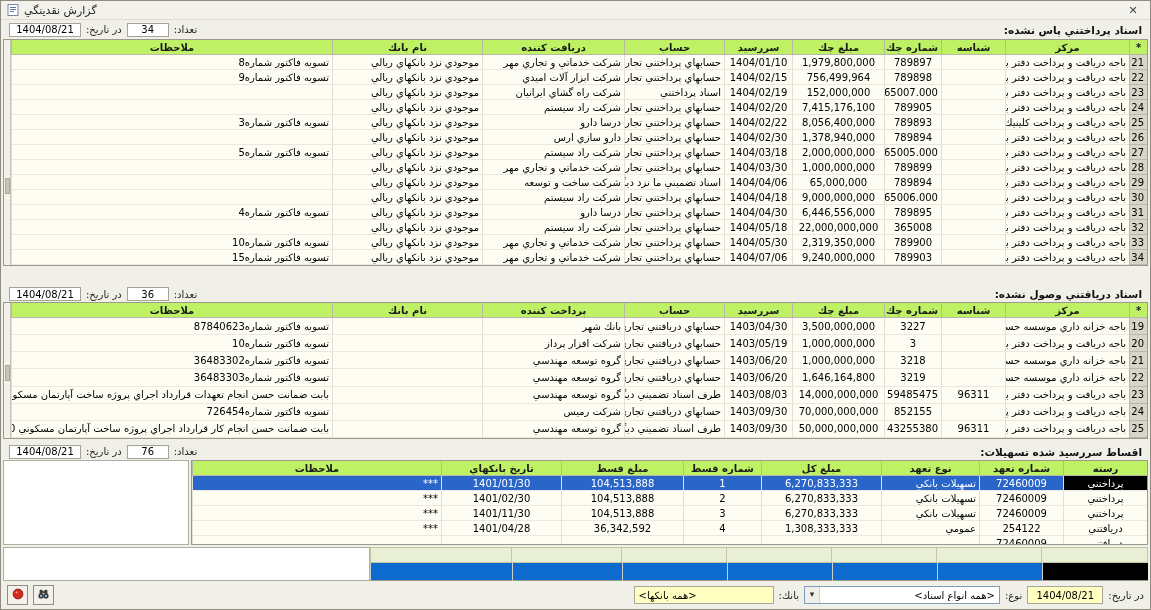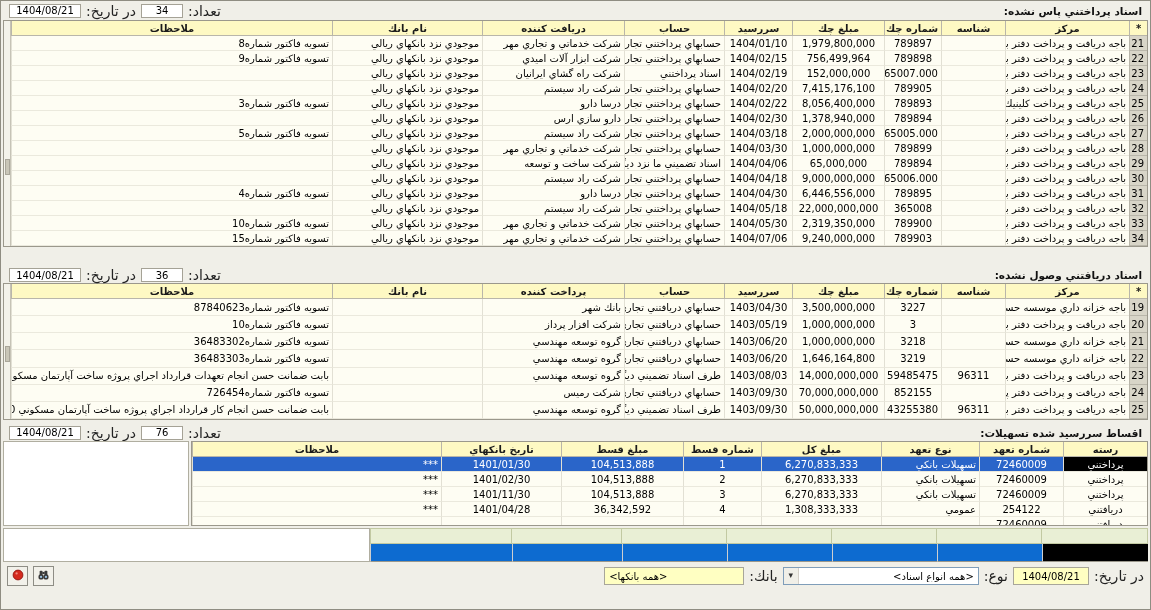--- a/index.html
+++ b/index.html
@@ -12,32 +12,32 @@
               background:#f2f1eb; border-bottom:1px solid #dddbd0; }
   .titlebar .title { font-size:11px; color:#222; }
   .tb-spacer { flex:1; }
   .close-btn { font-size:11px; color:#444; width:22px; text-align:center; cursor:default; }
 
   
   .sec-header { display:flex; align-items:center; padding:0 8px; gap:5px; }
   .sec-header.h1 { height:19px; } .sec-header.h2 { height:16px; } .sec-header.h3 { height:17px; }
   .sec-title { font-size:10.5px; font-weight:bold; color:#111; }
   .spacer { flex:1; }
-  .lbl { font-size:14px; color:#222; }
+  .lbl { font-size:10px; color:#222; }
   .box { background:#fff; border:1px solid #a5a296; height:14px; font-size:10px; display:flex;
          align-items:center; justify-content:center; direction:ltr; }
   .count-box { width:42px; }
   .date-box  { width:72px; }
 
   
   .grid { display:flex; direction:rtl; border:1px solid #9b988c; background:#fefdf3; margin:0 2px; overflow:hidden; }
   .grid table { border-collapse:separate; border-spacing:0; table-layout:fixed; direction:rtl; background:#fefdf3; }
   .grid th, .grid td { height:15px; line-height:13px; padding:0 3px; font-size:10px; overflow:hidden;
                        white-space:nowrap; border-left:1px solid #e2e0d4; border-bottom:1px solid #ebe9dd; color:#000; }
-  .grid th { background:#fef9c3; font-weight:bold; text-align:center;
+  .grid th { background:#bef264; font-weight:bold; text-align:center;
              border-left:1px solid #b9b6aa; border-bottom:1px solid #b9b6aa; color:#1a1a1a; }
   .grid td.rownum { background:#d8d5c8; border-left:1px solid #b9b6aa; border-bottom:1px solid #b9b6aa; }
   .c { text-align:center; }
   .r { text-align:right; }
   .g1 { height:227px; } .g2 { height:137px; }
   .vscroll { width:9px; background:#f3f2ea; border-right:1px solid #c6c3b6; position:relative; }
   .vscroll .thumb { position:absolute; left:1px; width:5px; height:16px; background:#c9c6b8; border:1px solid #a9a69a; }
   .g1 .thumb { top:138px; } .g2 .thumb { top:62px; }
 
   .vgap20 { height:20px; } .vgap4 { height:4px; }
@@ -75,20 +75,33 @@
   .combo-arrow { width:15px; text-align:center; color:#333; border-right:1px solid #d4d0c8; background:#f0efe8;
                  height:16px; line-height:15px; font-size:9px; }
   .tool-btn { width:21px; height:20px; background:#f2f1ea; border:1px solid #8e8d85; display:flex;
               align-items:center; justify-content:center; }
 </style>
 </head>
 <body>
 
 <div class="window">
 
+  <div class="titlebar">
+    <span class="app-icon">
+      <svg width="12" height="12" viewBox="0 0 12 12">
+          <rect x="1" y="0.5" width="10" height="11" fill="#fff" stroke="#7a8aa0"></rect>
+          <rect x="3" y="3" width="6" height="1" fill="#5577aa"></rect>
+          <rect x="3" y="5" width="6" height="1" fill="#5577aa"></rect>
+          <rect x="3" y="7" width="4" height="1" fill="#5577aa"></rect>
+        </svg>
+    </span>
+    <span class="title">گزارش نقدينگي</span>
+    <span class="tb-spacer"></span>
+    <span class="close-btn">✕</span>
+  </div>
 
   <div class="sec-header h1">
     <span class="sec-title">اسناد پرداختني پاس نشده:</span>
     <span class="spacer"></span>
     <span class="lbl">تعداد:</span>
     <span class="box count-box">34</span>
     <span class="lbl">در تاريخ:</span>
     <span class="box date-box">1404/08/21</span>
   </div>
 

